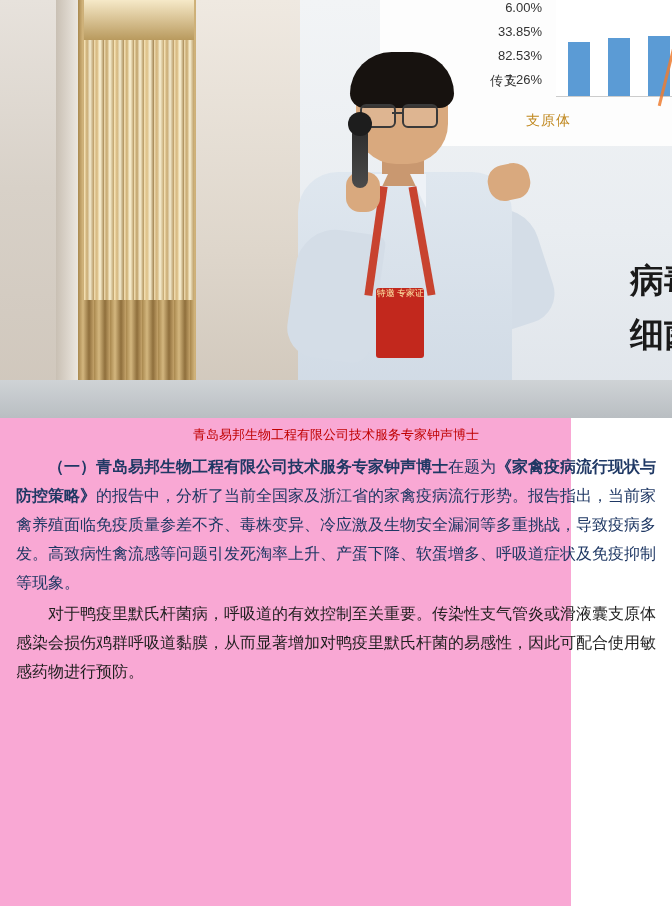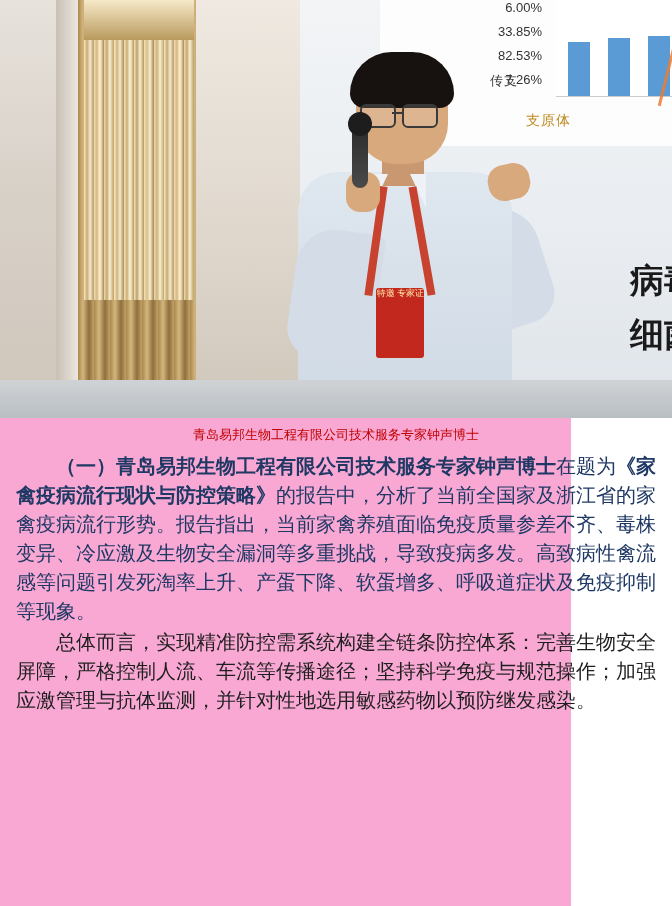--- a/index.html
+++ b/index.html
@@ -202,21 +202,21 @@
   
   .body {
     position: absolute;
     left: 0; top: 452px;
     width: 672px;
     padding: 0 16px;
     box-sizing: border-box;
   }
   p.para {
     margin: 0 0 2px 0;
-    font-size: 20px;
+    font-size: 16px;
     line-height: 29px;
     color: #1f3864;
     font-family: "Liberation Serif", serif;
     text-align: justify;
     text-indent: 2em;
   }
   p.para.plain {
     color: #1f1f1f;
   }
   .b {
@@ -276,16 +276,16 @@
       <div class="sp-hand-r"></div>
     </div>
 
     <div class="table-front"></div>
   </div>
 
   <div class="caption">青岛易邦生物工程有限公司技术服务专家钟声博士</div>
 
   <div class="body">
     <p class="para"><span class="b">（一）</span><span class="b">青岛易邦生物工程有限公司技术服务专家钟声博士</span><span>在题为</span><span class="b">《家禽疫病流行现状与防控策略》</span><span>的报告中，分析了当前全国家及浙江省的家禽疫病流行形势。报告指出，当前家禽养殖面临免疫质量参差不齐、毒株变异、冷应激及生物安全漏洞等多重挑战，导致疫病多发。高致病性禽流感等问题引发死淘率上升、产蛋下降、软蛋增多、呼吸道症状及免疫抑制等现象。</span></p>
-    <p class="para plain"><span>总体而言，实现精准防控需系统构建全链条防控体系：完善生物安全屏障，严格控制人流、车流等传播途径；坚持科学免疫与规范操作；加强应激管理与抗体监测，并针对性地选用敏感药物以预防继发感染。</span></p>
+    <p class="para plain"><span>对于鸭疫里默氏杆菌病，呼吸道的有效控制至关重要。传染性支气管炎或滑液囊支原体感染会损伤鸡群呼吸道黏膜，从而显著增加对鸭疫里默氏杆菌的易感性，因此可配合使用敏感药物进行预防。</span></p>
   </div>
 
 </div>
 
 </body></html>

